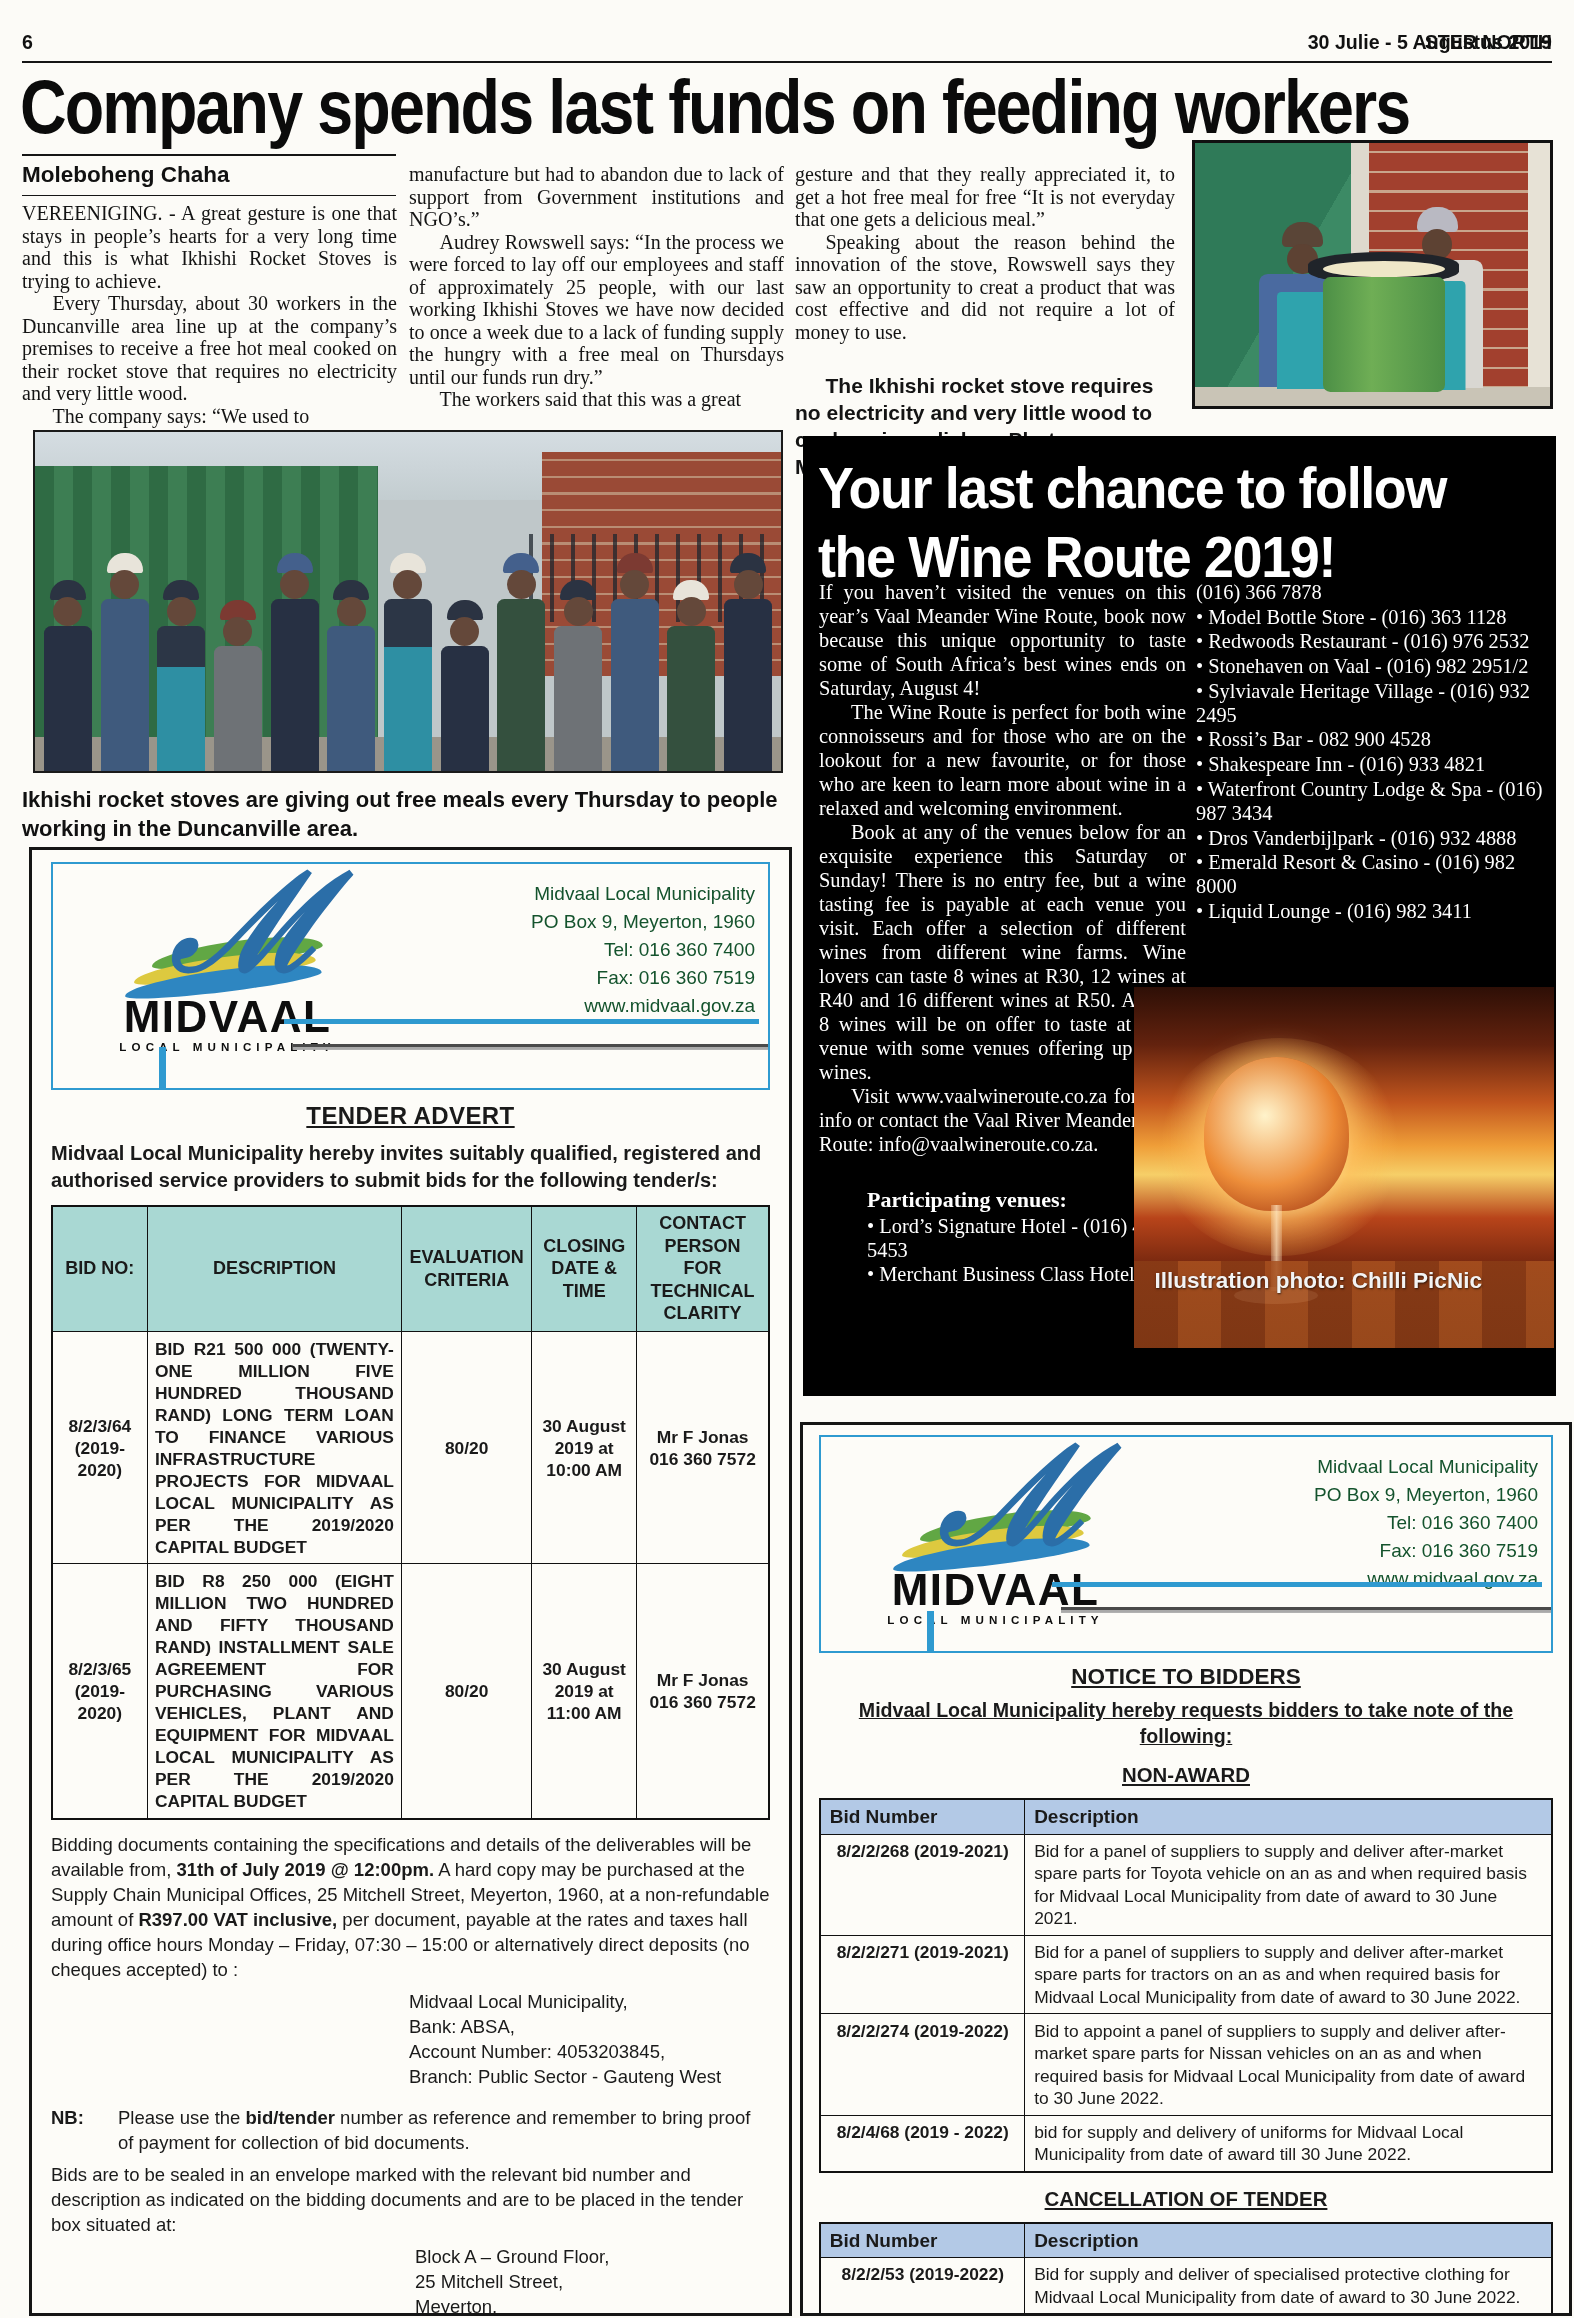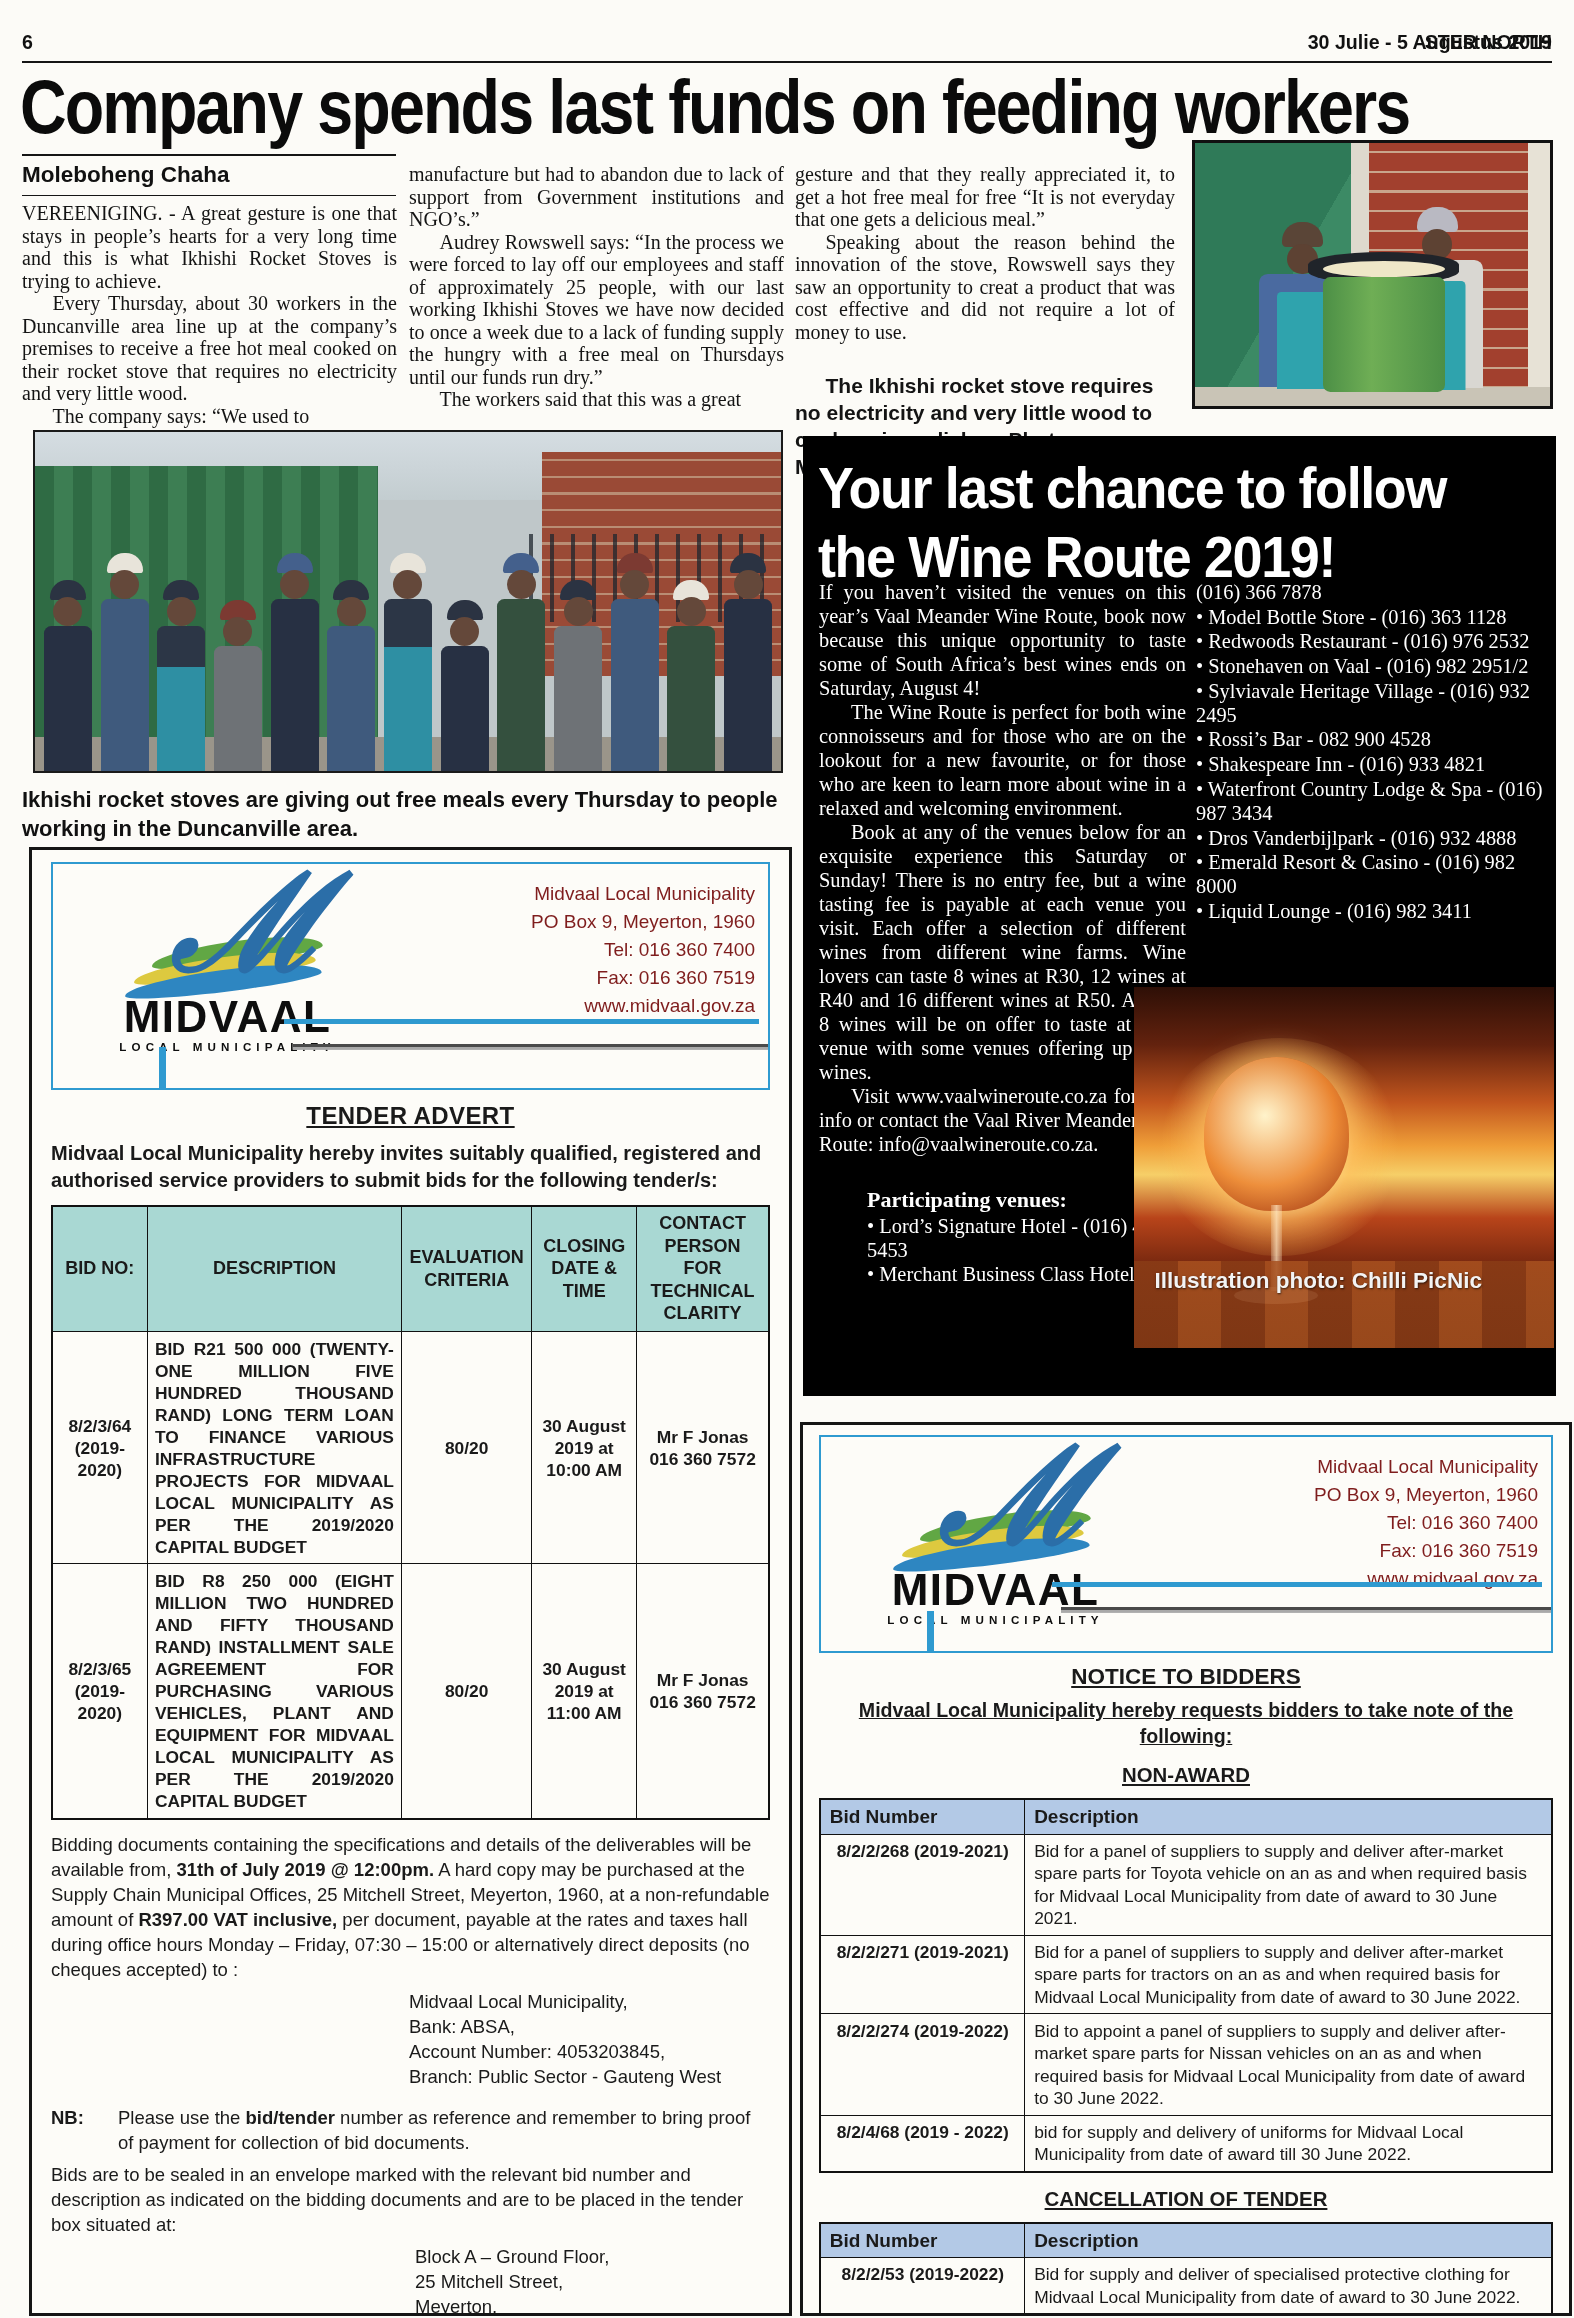--- a/index.html
+++ b/index.html
@@ -99,21 +99,21 @@
   .lh2 { height:218px; }
   .logo { position:absolute; left:51px; top:10.2px; width:247px; text-align:center; }
   .logo-art { position:relative; height:122px; }
   .wave { position:absolute; transform:rotate(-7deg); border-radius:55% 45% 50% 50% / 65% 65% 35% 35%; }
   .wave.g { left:47px; top:67px;  width:172px; height:23px; background:#61a744; }
   .wave.y { left:29px; top:83px; width:183px; height:22px; background:#ddc93f; }
   .wave.b { left:20.4px; top:96px; width:198px; height:22px; background:#2e86c1; }
   .logo-m { position:absolute; left:67px; top:-19px; font:700 135px/1 "DejaVu Serif",serif; font-style:italic; color:#2b6ea8; }
   .logo-name { font:700 44px/42px "Liberation Sans",sans-serif; letter-spacing:1.5px; color:#0e0e0e; }
   .logo-sub { font:700 11.6px/17.4px "Liberation Sans",sans-serif; letter-spacing:5.1px; color:#0e0e0e; }
-  .lh-addr { position:absolute; right:13px; top:16px; text-align:right; font:19px/28px "Liberation Sans",sans-serif; color:#7f1d1d; }
+  .lh-addr { position:absolute; right:13px; top:16px; text-align:right; font:19px/28px "Liberation Sans",sans-serif; color:#14532d; }
   .lh-line-blue { position:absolute; left:231px; bottom:64px; right:8.7px; height:5.1px; background:#2f9ad0; }
   .lh-line-dark { position:absolute; left:240px; bottom:41px; right:0; height:2.9px; background:#4a4a4a; box-shadow:0 2.9px 0 #a9a9a9; }
   .lh-corner { position:absolute; left:106px; bottom:-1.5px; width:6.5px; height:42px; background:#2f9ad0; }
 
   .adv-h1 { text-align:center; font:700 24px/29px "Liberation Sans",sans-serif; text-decoration:underline; margin:11.6px 0 10.2px; letter-spacing:0.4px; }
   .adv-intro { font:700 20px/27px "Liberation Sans",sans-serif; margin:4.4px 0 10.2px; }
 
   table.bids { width:100%; border-collapse:collapse; border:2.2px solid #111; margin-bottom:11.6px; }
   table.bids th, table.bids td { border:1.8px solid #111; padding:5.8px 7.3px; vertical-align:middle; }
   table.bids th { background:#a9d8d3; font:700 18px/22.5px "Liberation Sans",sans-serif; text-align:center; }

